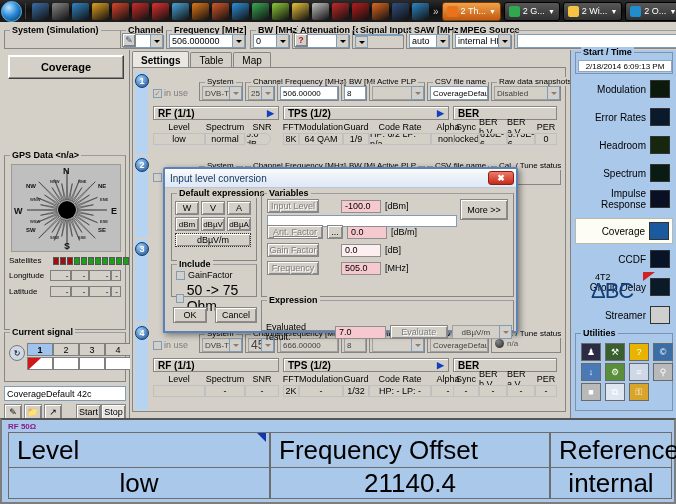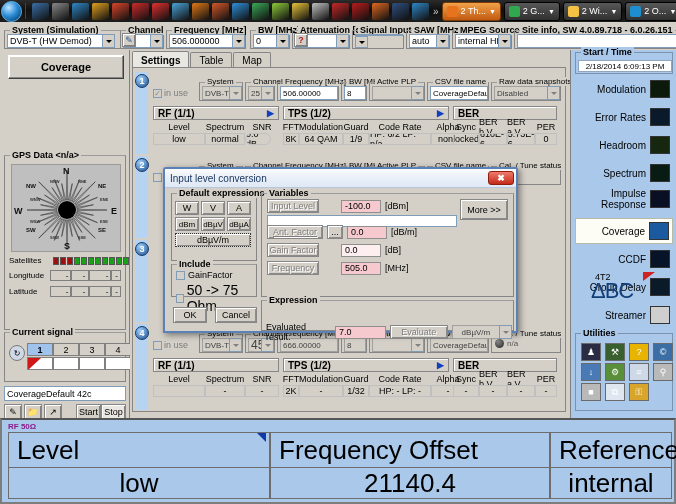--- a/index.html
+++ b/index.html
@@ -247,24 +247,20 @@
         <div class="mini" style="background:#1f8ecf;"></div>
         <span>2 O...</span>
         <span class="arw">▼</span>
       </div>
     </div>
 </div>
 
 <div id="topstrip">
     <div class="gbox" style="left:4px;top:8px;width:132px;height:19px;padding-left:24px;">
       <span class="glab">System (Simulation)</span>
-      <div class="combo" style="position:absolute;left:2px;top:3px;width:108px;">
-        <div class="fld">DVB-T (HW Demod)</div>
-        <div class="cbtn"></div>
-      </div>
     </div>
     <div class="gbox" style="left:120px;top:8px;width:44px;height:19px;">
       <span class="glab">Channel</span>
       <div class="combo" style="position:absolute;left:2px;top:3px;width:40px;">
         <div class="fld">25</div>
         <div class="cbtn"></div>
       </div>
     </div>
     <div class="gbox" style="left:166px;top:8px;width:80px;height:19px;">
       <span class="glab">Frequency [MHz]</span>
@@ -302,21 +298,20 @@
       </div>
     </div>
     <div class="gbox" style="left:452px;top:8px;width:60px;height:19px;">
       <span class="glab">MPEG Source</span>
       <div class="combo" style="position:absolute;left:2px;top:3px;width:56px;">
         <div class="fld">internal HP</div>
         <div class="cbtn"></div>
       </div>
     </div>
     <div class="gbox" style="left:514px;top:8px;width:168px;height:19px;">
-      <span class="glab">Site info, SW 4.0.89.718 - 6.0.26.151</span>
       <div class="fld" style="position:absolute;left:2px;top:3px;width:164px;"></div>
     </div>
     <div class="sbtn" style="position:absolute;left:122px;top:11px;width:14px;height:14px;color:#1d4f8c;">✎</div>
     <div class="sbtn" style="position:absolute;left:294px;top:11px;width:14px;height:14px;color:#b02020;font-weight:bold;">?</div>
   </div>
 
 <div id="leftpanel">
   <div id="covBtn">Coverage</div>
 
   <div class="gbox" id="gpsBox">

